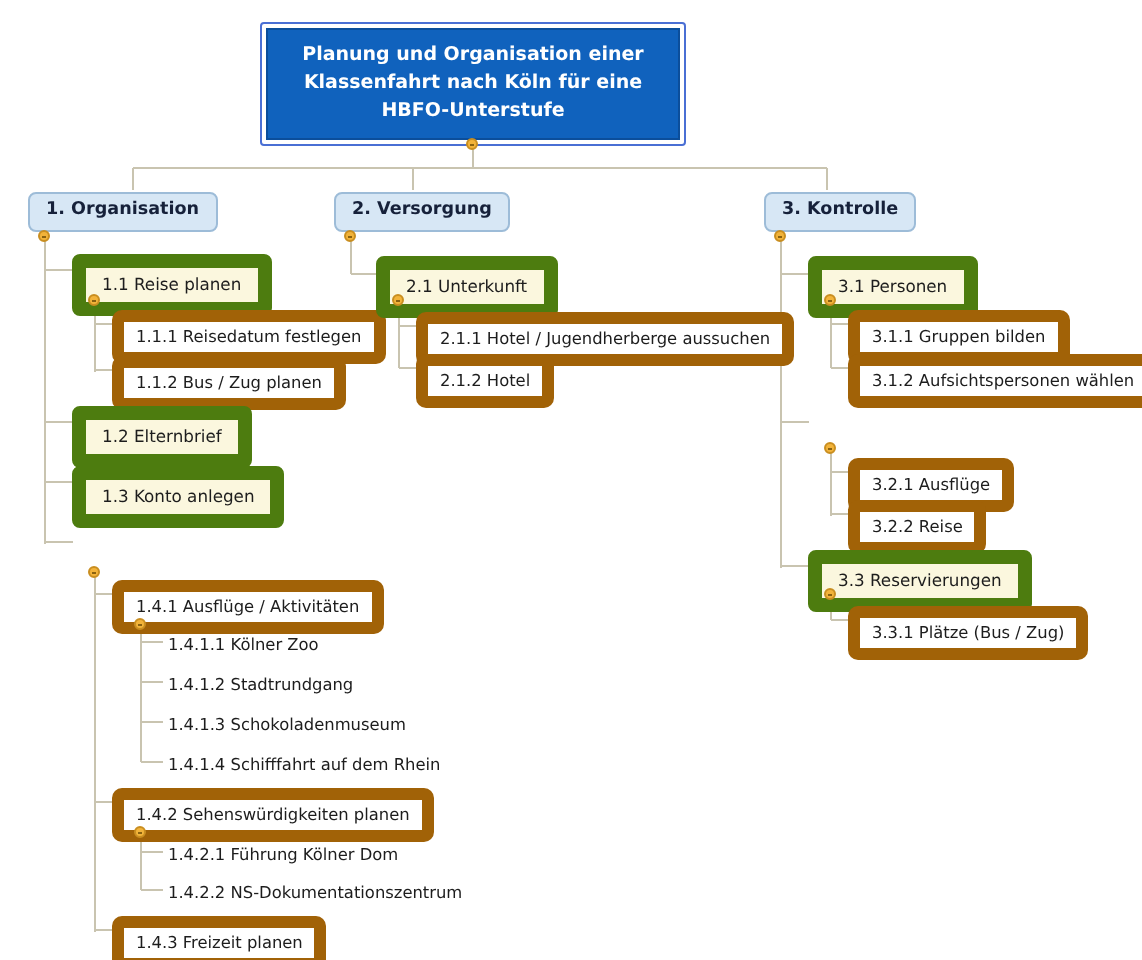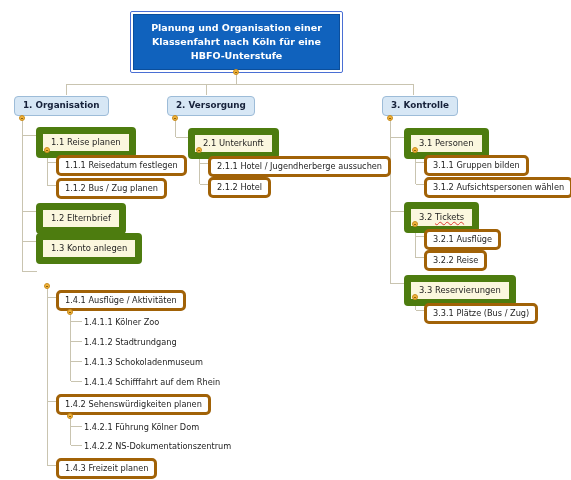--- a/index.html
+++ b/index.html
@@ -72,21 +72,21 @@
     border: 7px solid #4d7c0f;
     border-radius: 4px;
     font-size: 8.4px;
     padding: 4px 8px 5px 8px;
     color: #1d1d1d;
   }
 
   
   .n-l3 {
     background: #ffffff;
-    border: 3px solid #a16207;
+    border: 6px solid #a16207;
     border-radius: 5px;
     font-size: 8.2px;
     padding: 3px 6px 4px 6px;
     color: #1d1d1d;
   }
 
   
   .n-l4 {
     background: transparent;
     border: none;
@@ -236,23 +236,20 @@
   <div class="node n-l1" style="left:382px; top:96px;">3.  Kontrolle</div>
   <span class="dot" style="left:387px; top:115px;"></span>
 
   <div class="node n-l2" style="left:404px; top:128px;">3.1  Personen</div>
   <span class="dot" style="left:412px; top:147px;"></span>
 
   <div class="node n-l3" style="left:424px; top:155px;">3.1.1  Gruppen bilden</div>
 
   <div class="node n-l3" style="left:424px; top:177px;">3.1.2  Aufsichtspersonen wählen</div>
 
-  <div class="node n-l2" style="left:404px; top:202px;">
-    <span>3.2  </span><span class="spell">Tickets</span>
-  </div>
   <span class="dot" style="left:412px; top:221px;"></span>
 
   <div class="node n-l3" style="left:424px; top:229px;">3.2.1  Ausflüge</div>
 
   <div class="node n-l3" style="left:424px; top:250px;">3.2.2  Reise</div>
 
   <div class="node n-l2" style="left:404px; top:275px;">3.3  Reservierungen</div>
   <span class="dot" style="left:412px; top:294px;"></span>
 
   <div class="node n-l3" style="left:424px; top:303px;">3.3.1  Plätze (Bus / Zug)</div>

